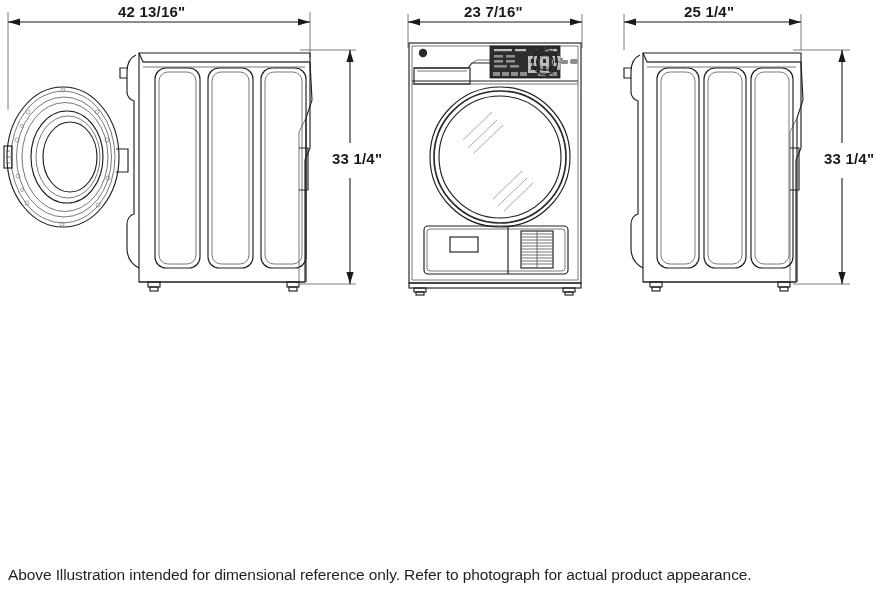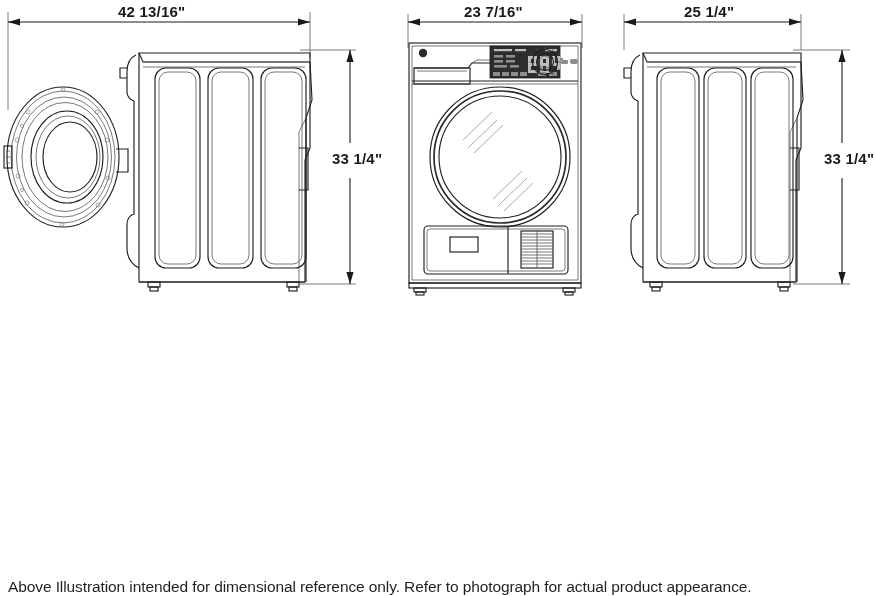--- a/index.html
+++ b/index.html
@@ -32,21 +32,20 @@
   .caption {
     position: absolute;
     left: 8px;
     top: 566px;
     width: 868px;
     font-family: "Liberation Sans", sans-serif;
     font-size: 15.5px;
     color: #231f20;
     white-space: nowrap;
     letter-spacing: -0.1px;
-    margin-top: 12px;
   }
   svg { display: block; }
   .ln   { fill: none; stroke: #231f20; stroke-width: 1.15; }
   .ln-t { fill: none; stroke: #4b4b4b; stroke-width: 0.75; }
   .ln-f { fill: none; stroke: #6e6e6e; stroke-width: 0.6; }
   .ln-h { fill: none; stroke: #2b2b2b; stroke-width: 1.7; }
   .dimline { fill: none; stroke: #1a1a1a; stroke-width: 1.1; }
   .extline { fill: none; stroke: #5a5a5a; stroke-width: 0.8; }
   .arrow { fill: #1a1a1a; stroke: none; }
   .panel-dark { fill: #2d2d2d; stroke: #1a1a1a; stroke-width: 0.8; }

